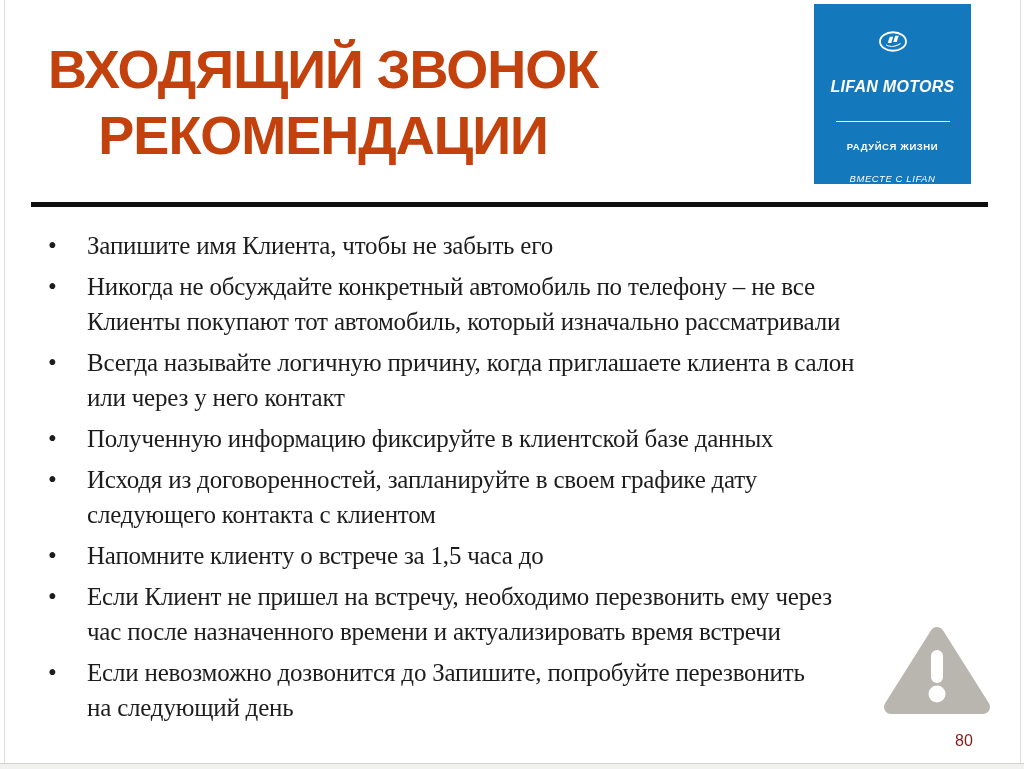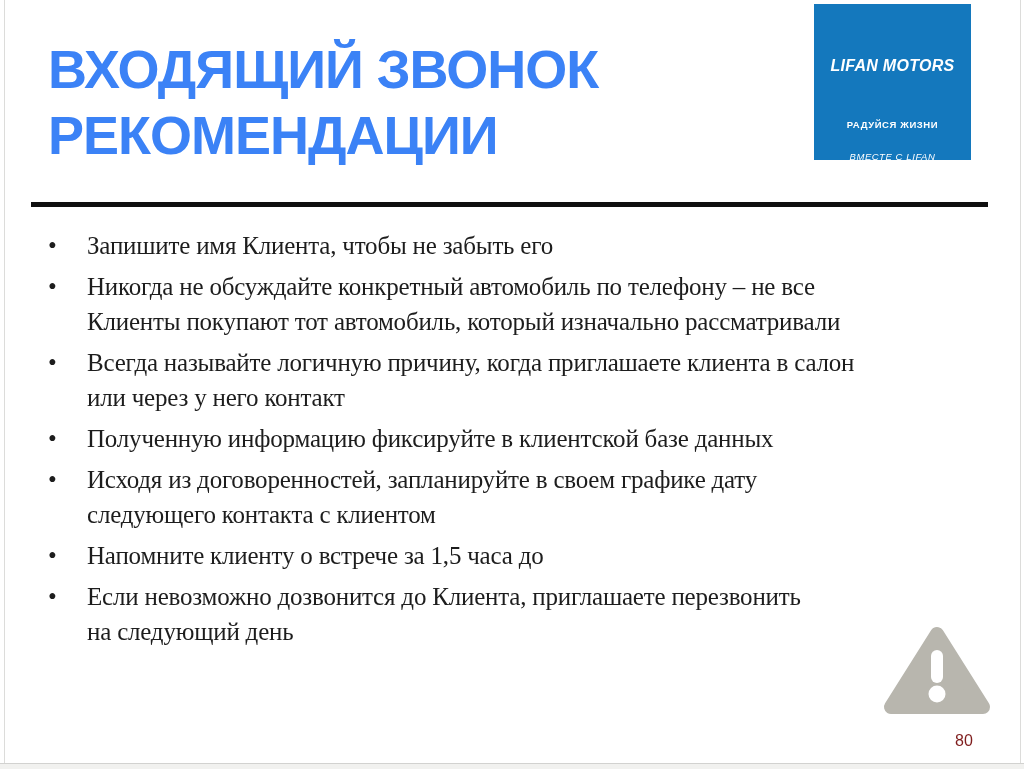--- a/index.html
+++ b/index.html
@@ -21,40 +21,41 @@
   .bottom-strip{ position: absolute; left: 0; top: 764px; width: 1024px; height: 5px; background: #f1f1ef; }
 
   .title {
     position: absolute;
     left: 48px;
     top: 36px;
     font-size: 54px;
     font-weight: bold;
     line-height: 66px;
     letter-spacing: -1px;
-    color: #3b82f6;
+    color: #c2410c;
     white-space: nowrap;
+    text-align: center;
   }
 
   .title-underline {
     position: absolute;
     left: 31px;
     top: 202px;
     width: 957px;
     height: 5px;
     background: #0f0f0f;
   }
 
   
   .logo-box {
     position: absolute;
     left: 814px;
     top: 4px;
     width: 157px;
-    height: 156px;
+    height: 180px;
     display: flex;
     flex-direction: column;
     align-items: center;
     gap: 19px;
   }
   .logo-emblem { margin-top: 27px; }
   .logo-brand {
     margin-top: 7px;
     color: #ffffff;
     font-size: 16px;
@@ -167,21 +168,25 @@
       <div class="bullet-line">Полученную информацию фиксируйте в клиентской базе данных</div>
     </li>
     <li>
       <div class="bullet-line">Исходя из договоренностей, запланируйте в своем графике дату</div>
       <div class="bullet-line">следующего контакта с клиентом</div>
     </li>
     <li>
       <div class="bullet-line">Напомните клиенту о встрече за 1,5 часа до</div>
     </li>
     <li>
-      <div class="bullet-line">Если невозможно дозвонится до Клиента, приглашаете перезвонить</div>
+      <div class="bullet-line">Если Клиент не пришел на встречу, необходимо перезвонить ему через</div>
+      <div class="bullet-line">час после назначенного времени и актуализировать время встречи</div>
+    </li>
+    <li>
+      <div class="bullet-line">Если невозможно дозвонится до Запишите, попробуйте перезвонить</div>
       <div class="bullet-line">на следующий день</div>
     </li>
   </ul>
 
   <svg class="warning" width="112" height="94" viewBox="0 0 112 94">
     <path d="M56 10 L10 83 L102 83 Z" fill="#b8b6ae" stroke="#b8b6ae" stroke-width="14" stroke-linejoin="round"></path>
     <rect x="50" y="26" width="12" height="33" rx="6" fill="#ffffff"></rect>
     <circle cx="56" cy="70" r="8.5" fill="#ffffff"></circle>
   </svg>
 

